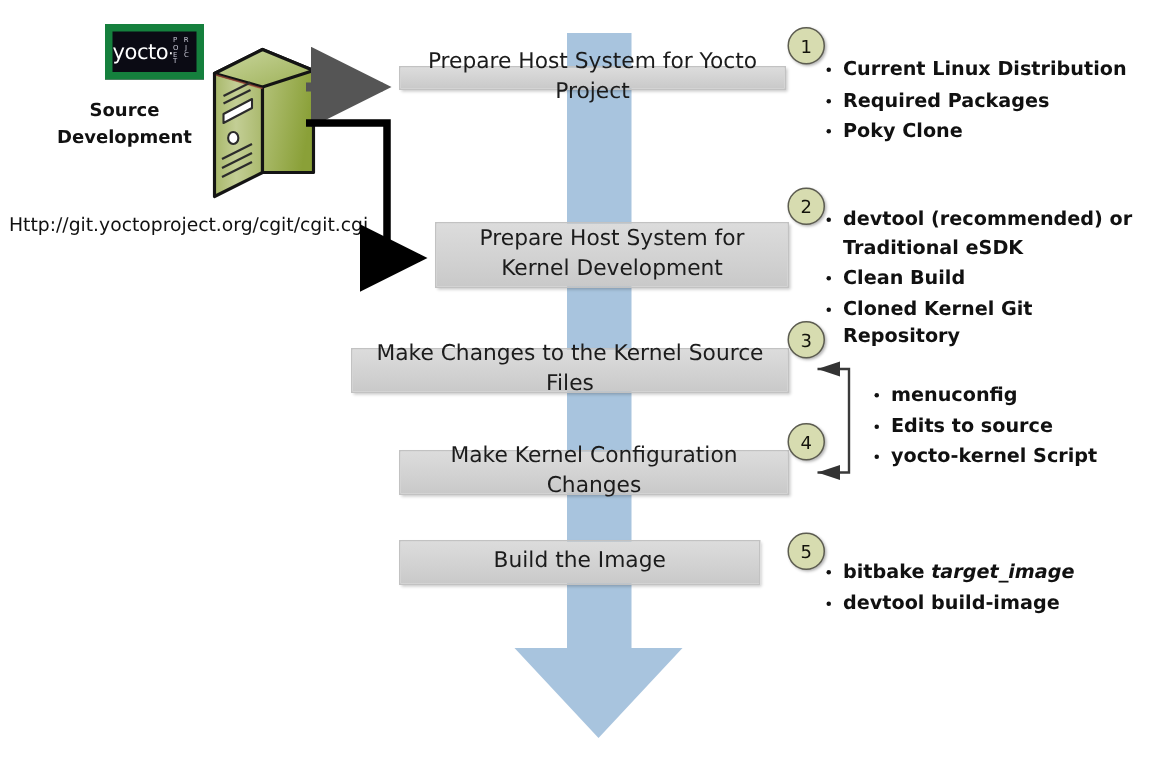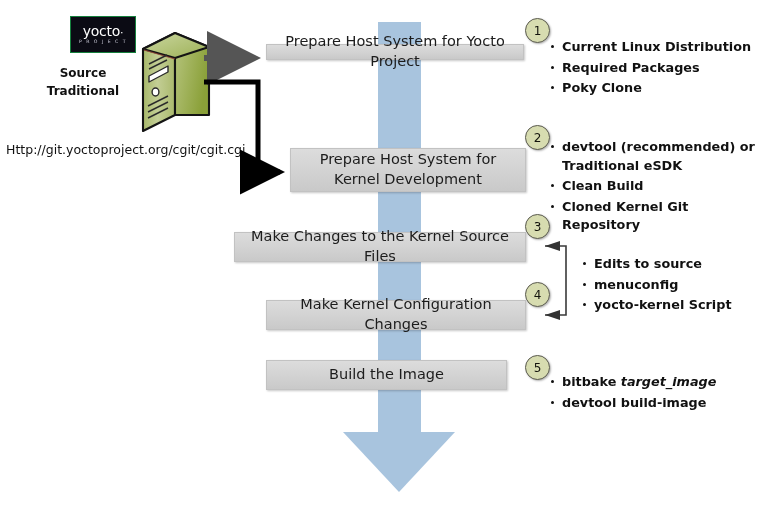--- a/index.html
+++ b/index.html
@@ -40,22 +40,22 @@
 
   #box1{left:266px;top:44px;width:258px;height:16px;}
   #box2{left:290px;top:148px;width:236px;height:44px;}
   #box3{left:234px;top:232px;width:292px;height:30px;}
   #box4{left:266px;top:300px;width:260px;height:30px;}
   #box5{left:266px;top:360px;width:241px;height:30px;}
 
   
   .yocto-logo{
     position:absolute;left:70px;top:16px;width:66px;height:37px;
-    background:#0b0b14;border:1px solid #15803d;
-    display:flex;flex-direction:column;align-items:center;justify-content:center;
+    background:#0b0b14;border:5px solid #15803d;
+    display:flex;flex-direction:row;align-items:center;justify-content:center;
     box-sizing:border-box;
   }
   .yocto-word{
     color:#ffffff;font-size:14px;letter-spacing:-0.3px;
     font-family:"DejaVu Sans","Liberation Sans",sans-serif;
     line-height:1;
   }
   .yocto-word .dot{font-size:11px;}
   .yocto-sub{
     color:#c9c9d6;font-size:4.6px;letter-spacing:1.5px;margin-top:2px;
@@ -115,21 +115,21 @@
 
   <div class="yocto-logo">
     <div class="yocto-word">
       <span>yocto</span><span class="dot">·</span>
     </div>
     <div class="yocto-sub">P R O J E C T</div>
   </div>
 
   <div class="src-label">
     <div>Source</div>
-    <div>Traditional</div>
+    <div>Development</div>
   </div>
   <div class="src-url">Http://git.yoctoproject.org/cgit/cgit.cgi</div>
 
   <svg class="server" viewBox="0 0 72 107">
     <defs>
       <linearGradient id="srvFront" x1="0" y1="0" x2="1" y2="0">
         <stop offset="0%" stop-color="#a8b86a"></stop>
         <stop offset="45%" stop-color="#c3ce95"></stop>
         <stop offset="100%" stop-color="#aab96d"></stop>
       </linearGradient>
@@ -206,22 +206,22 @@
   </div>
   <div class="notes" id="n2">
     <ul>
         <li>devtool (recommended) or Traditional eSDK</li>
         <li>Clean Build</li>
         <li>Cloned Kernel Git Repository</li>
       </ul>
   </div>
   <div class="notes" id="n3">
     <ul>
+        <li>menuconfig</li>
         <li>Edits to source</li>
-        <li>menuconfig</li>
         <li>yocto-kernel Script</li>
       </ul>
   </div>
   <div class="notes" id="n5">
     <ul>
         <li>bitbake <span class="ital">target_image</span></li>
         <li>devtool build-image</li>
       </ul>
   </div>
 

